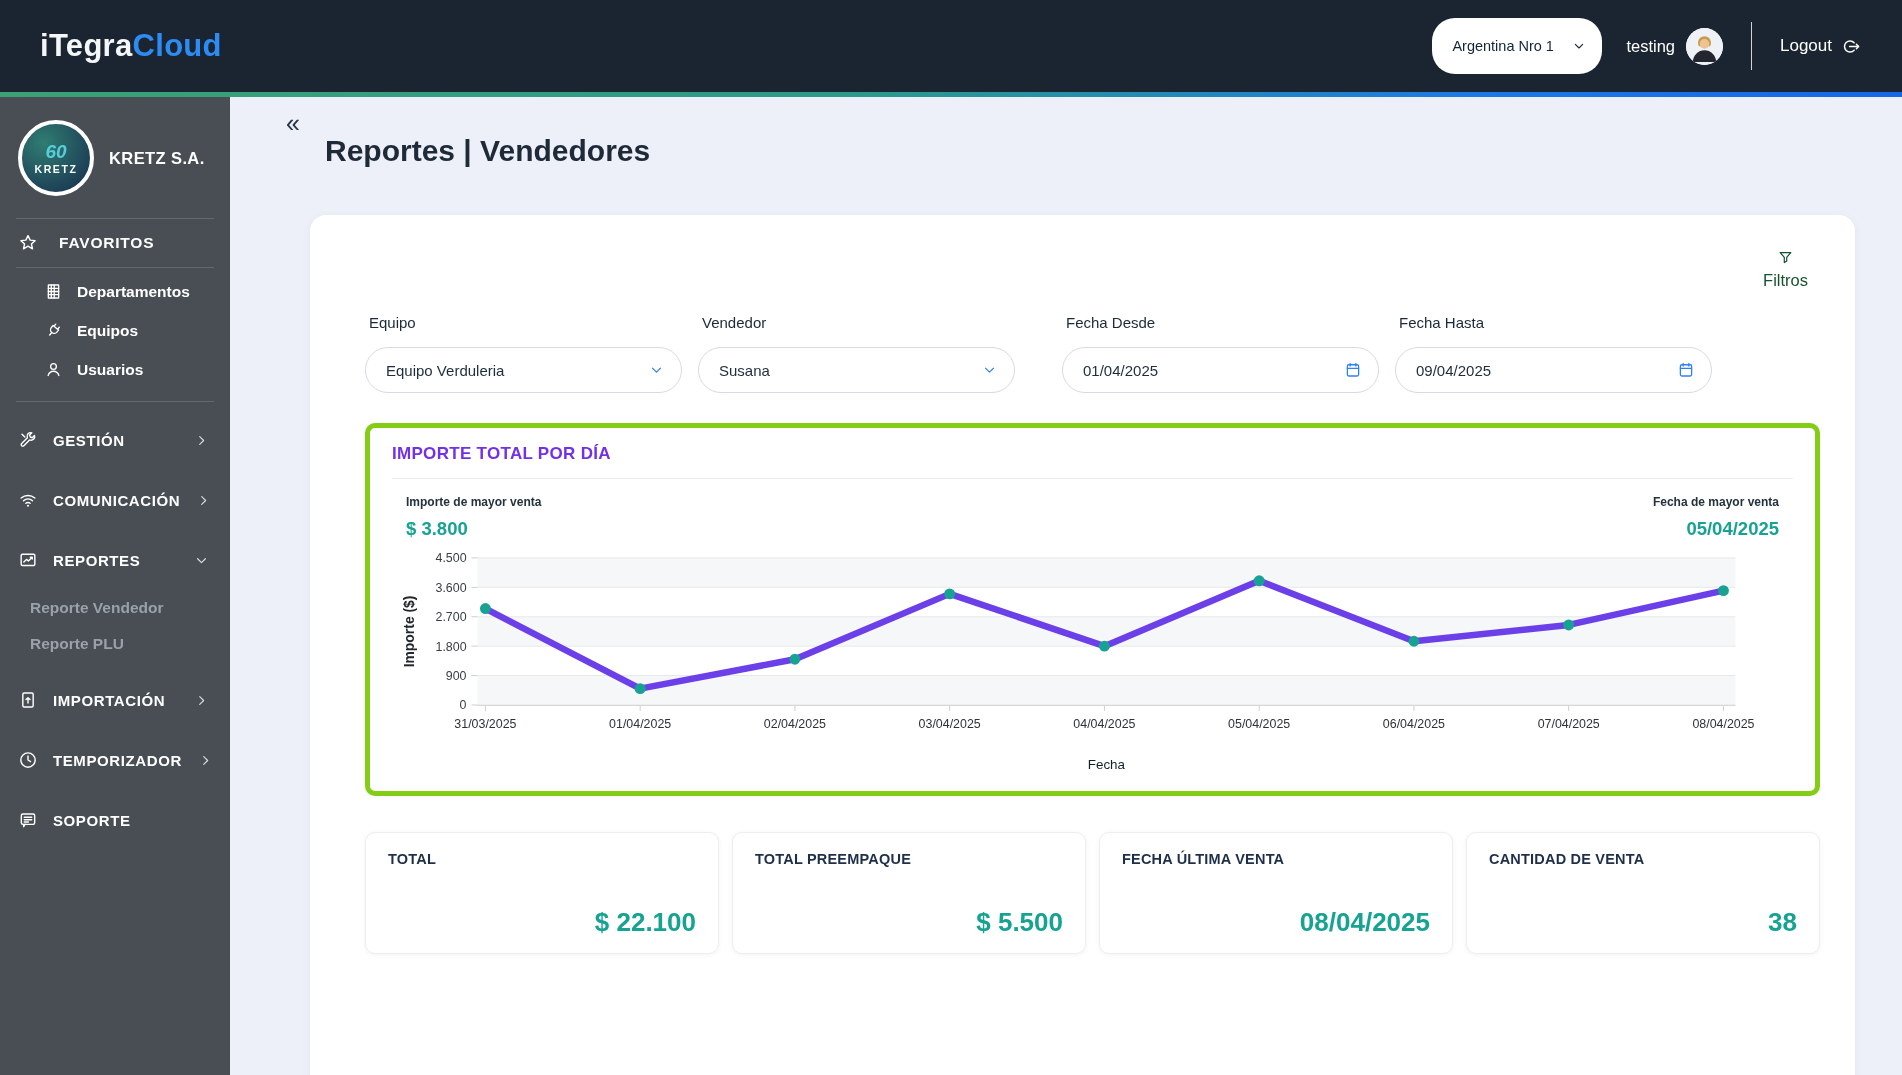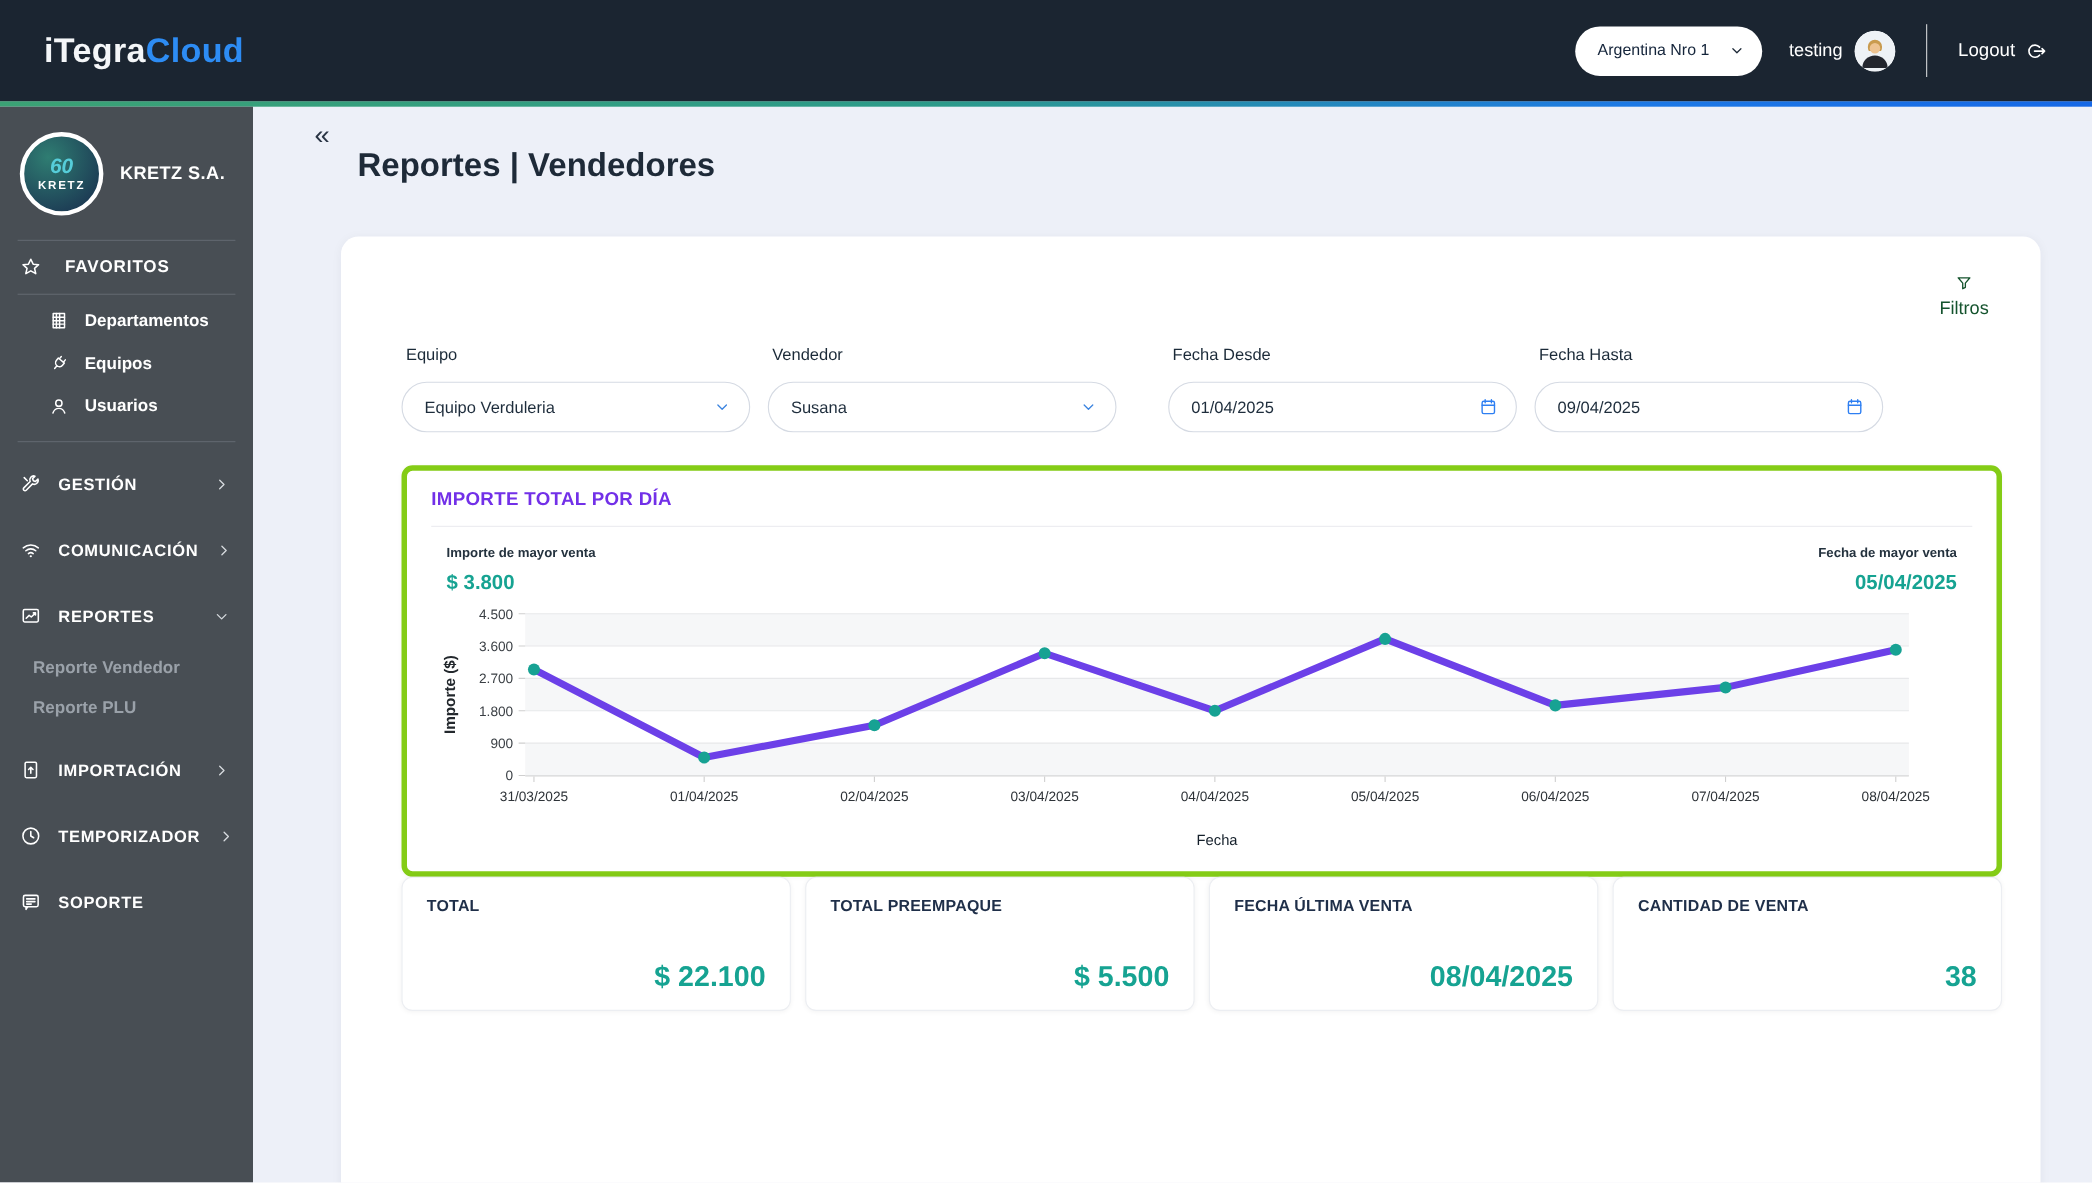--- a/index.html
+++ b/index.html
@@ -9,21 +9,21 @@
     font-family:"Liberation Sans", sans-serif; color:#1e2a38;
   }
 
   
   .topbar { position:absolute; top:0; left:0; width:100%; height:92px;
     background:#1b2531; display:flex; align-items:center; padding:0 40px; z-index:10; }
   .logo { font-size:31px; font-weight:bold; letter-spacing:.3px; cursor:pointer; }
   .logo .p1 { color:#f4f6f8; }
   .logo .p2 { color:#2d8cf4; }
   .top-right { margin-left:auto; display:flex; align-items:center; gap:24px; }
-  .store-pill { width:170px; height:45px; background:#fff; border-radius:23px;
+  .store-pill { width:170px; height:56px; background:#fff; border-radius:23px;
     display:flex; align-items:center; padding:0 15px 0 20px; gap:8px; cursor:pointer; }
   .store-pill .txt { font-size:14.5px; color:#14243a; flex:1; }
   .icon { display:inline-flex; align-items:center; justify-content:center; }
   .user-box { display:flex; align-items:center; gap:11px; color:#fff; font-size:16.5px; }
   .avatar-sm { width:37px; height:37px; border-radius:50%; overflow:hidden; background:#fff; }
   .top-divider { width:1px; height:48px; background:rgba(255,255,255,.8); margin:0 4px; }
   .logout { display:flex; align-items:center; gap:9px; color:#fff; font-size:17px; cursor:pointer; }
 
   .accent-bar { position:absolute; top:92px; left:0; width:100%; height:5px;
     background:linear-gradient(90deg,#3ba275 0%,#2c9a8a 45%,#1d79e5 78%,#1668e6 100%); }
@@ -76,21 +76,21 @@
   .chart-card { margin-top:30px; width:1455px; border:5px solid #84cc16; border-radius:10px;
     box-shadow:0 1px 4px rgba(0,0,0,.04); padding:16px 22px 10px; background:#fff; }
   .chart-title { color:#7230e8; font-weight:bold; font-size:17px; letter-spacing:.3px; }
   .chart-hr { height:1px; background:#ececf0; margin-top:14px; }
   .chart-head { display:flex; justify-content:space-between; margin:16px 14px 4px; }
   .ch-label { font-size:12px; font-weight:600; color:#24323e; }
   .ch-value { margin-top:9px; font-size:18.5px; font-weight:bold; color:#16a392; }
   .right-col { text-align:right; }
   #chart-container { margin-top:6px; }
 
-  .stats-row { display:flex; gap:13px; }
+  .stats-row { display:flex; gap:13px; margin-top:36px; }
   .stat-card { flex:1; height:122px; border:1px solid #eceef2; border-radius:10px;
     box-shadow:0 1px 5px rgba(0,0,0,.05); padding:18px 22px; position:relative; background:#fff; }
   .stat-label { font-size:14.5px; font-weight:bold; color:#1f2f49; letter-spacing:.2px; }
   .stat-value { position:absolute; right:22px; bottom:15px; font-size:26px; font-weight:bold; color:#16a392; }
 </style>
 </head>
 <body>
 
 <header class="topbar">
   <div class="logo">

